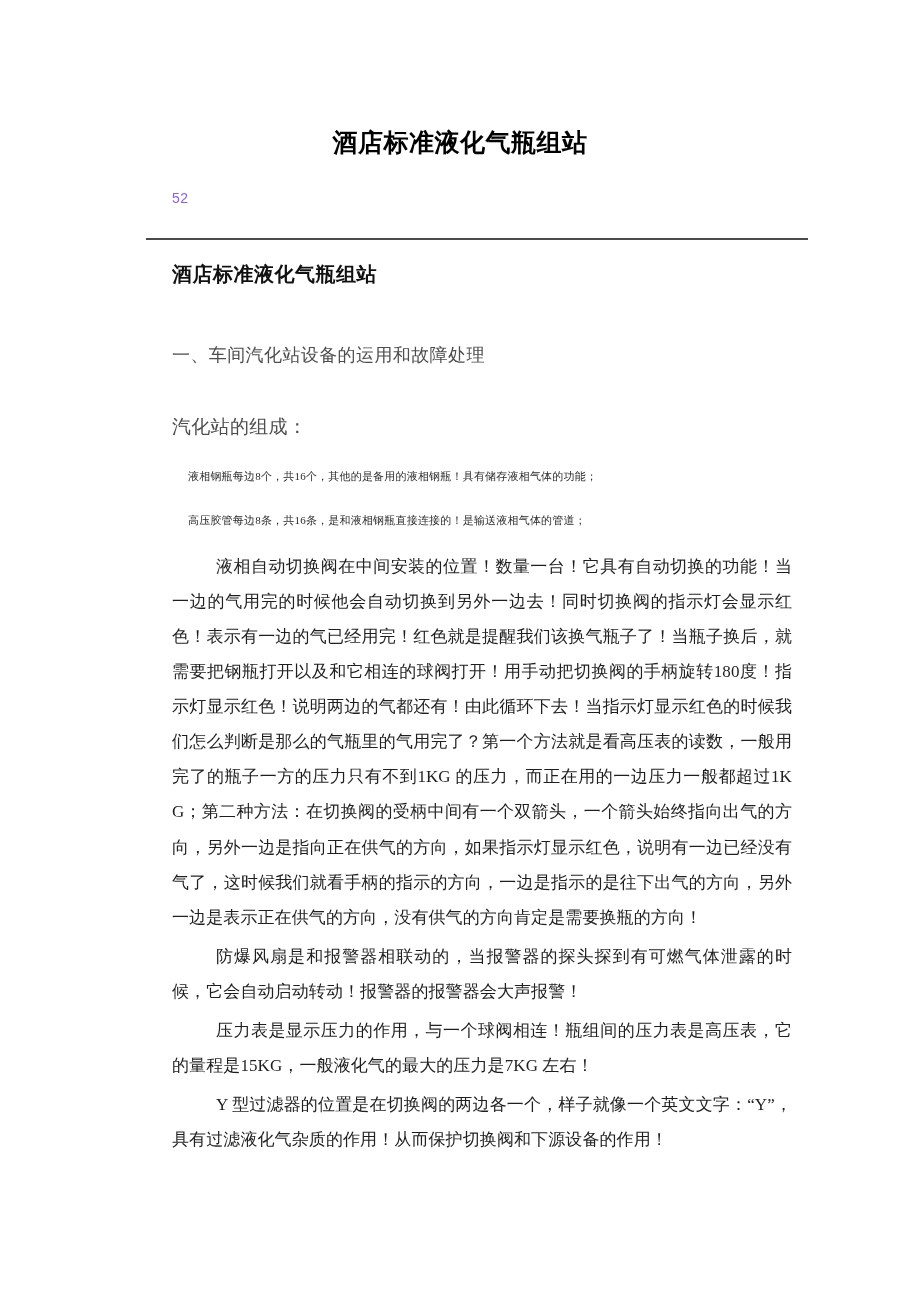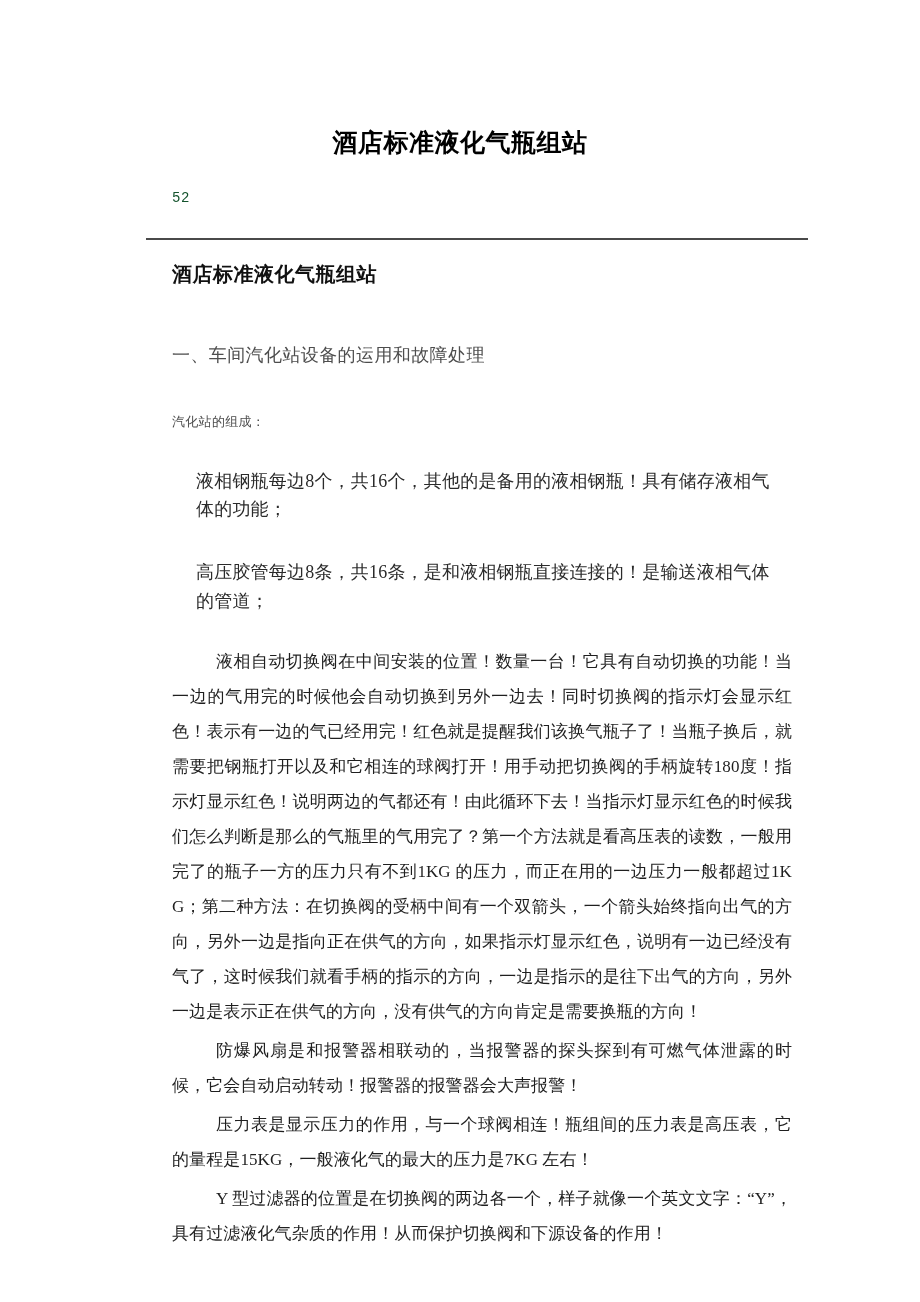--- a/index.html
+++ b/index.html
@@ -39,22 +39,22 @@
     letter-spacing: 0.5px;
     line-height: 1.2;
   }
 
   
   .page-number {
     position: absolute;
     left: 172px;
     top: 186px;
     font-size: 14px;
-    color: #14532d;
-    font-family: Liberation Mono, monospace;
+    color: #8b5cf6;
+    font-family: Liberation Sans, sans-serif;
     letter-spacing: 0.5px;
   }
 
   
   .divider {
     position: absolute;
     left: 146px;
     top: 234px;
     width: 662px;
     height: 0;
@@ -82,45 +82,45 @@
   .subhead {
     font-size: 18px;
     color: #4d4d4d;
     line-height: 1.6;
     margin: 0;
     padding-top: 52px;
     letter-spacing: 0.4px;
   }
 
   .lead {
-    font-size: 13px;
+    font-size: 19px;
     color: #4d4d4d;
     line-height: 1.6;
     margin: 0;
     letter-spacing: 0.3px;
   }
 
   .lead.first { padding-top: 42px; }
   .lead.gap   { padding-top: 17px; }
 
   .lead-bold {
     font-size: 15px;
     font-weight: bold;
     color: #1a1a1a;
     line-height: 1.6;
     margin: 0;
     padding-top: 17px;
     letter-spacing: 0.3px;
   }
 
   .item {
-    font-size: 18px;
+    font-size: 11px;
     color: #2b2b2b;
     line-height: 1.6;
-    margin: 16px;
+    margin: 8px;
     padding-top: 18px;
     padding-left: 8px;
     letter-spacing: 0.2px;
     font-family: Liberation Serif, serif;
   }
 
   .body-para {
     font-size: 17px;
     color: #1f1f1f;
     line-height: 2.06;

